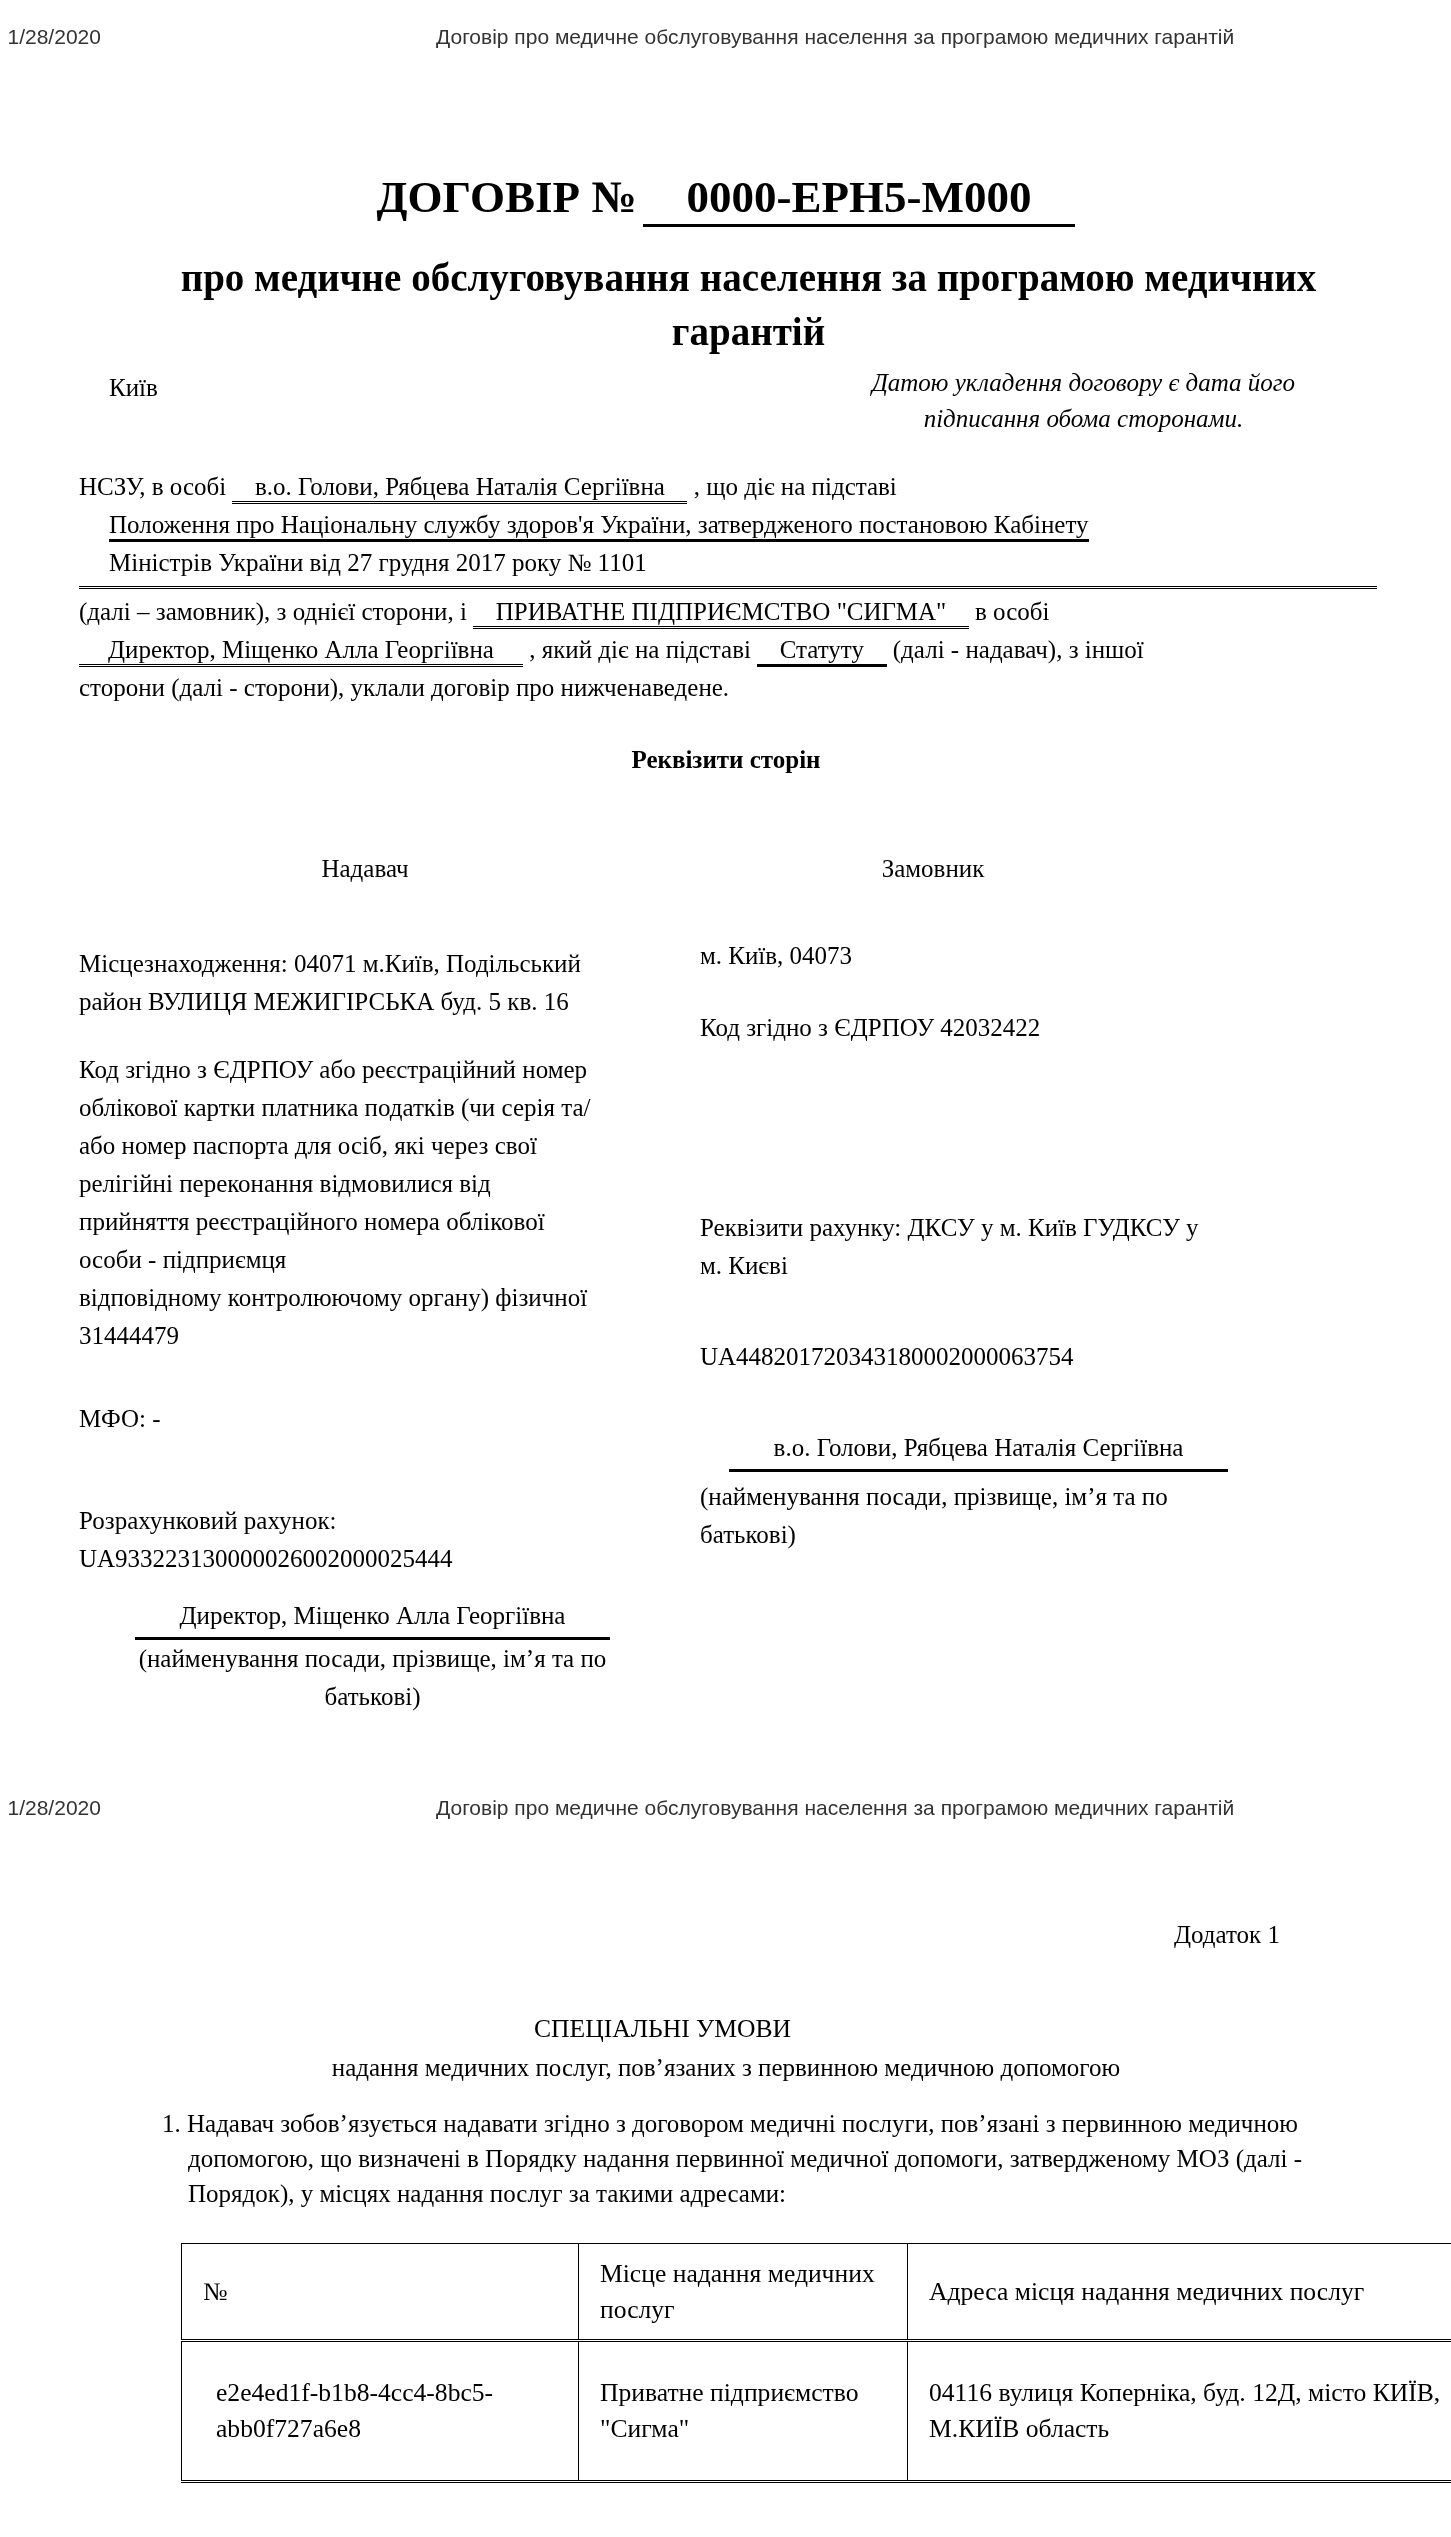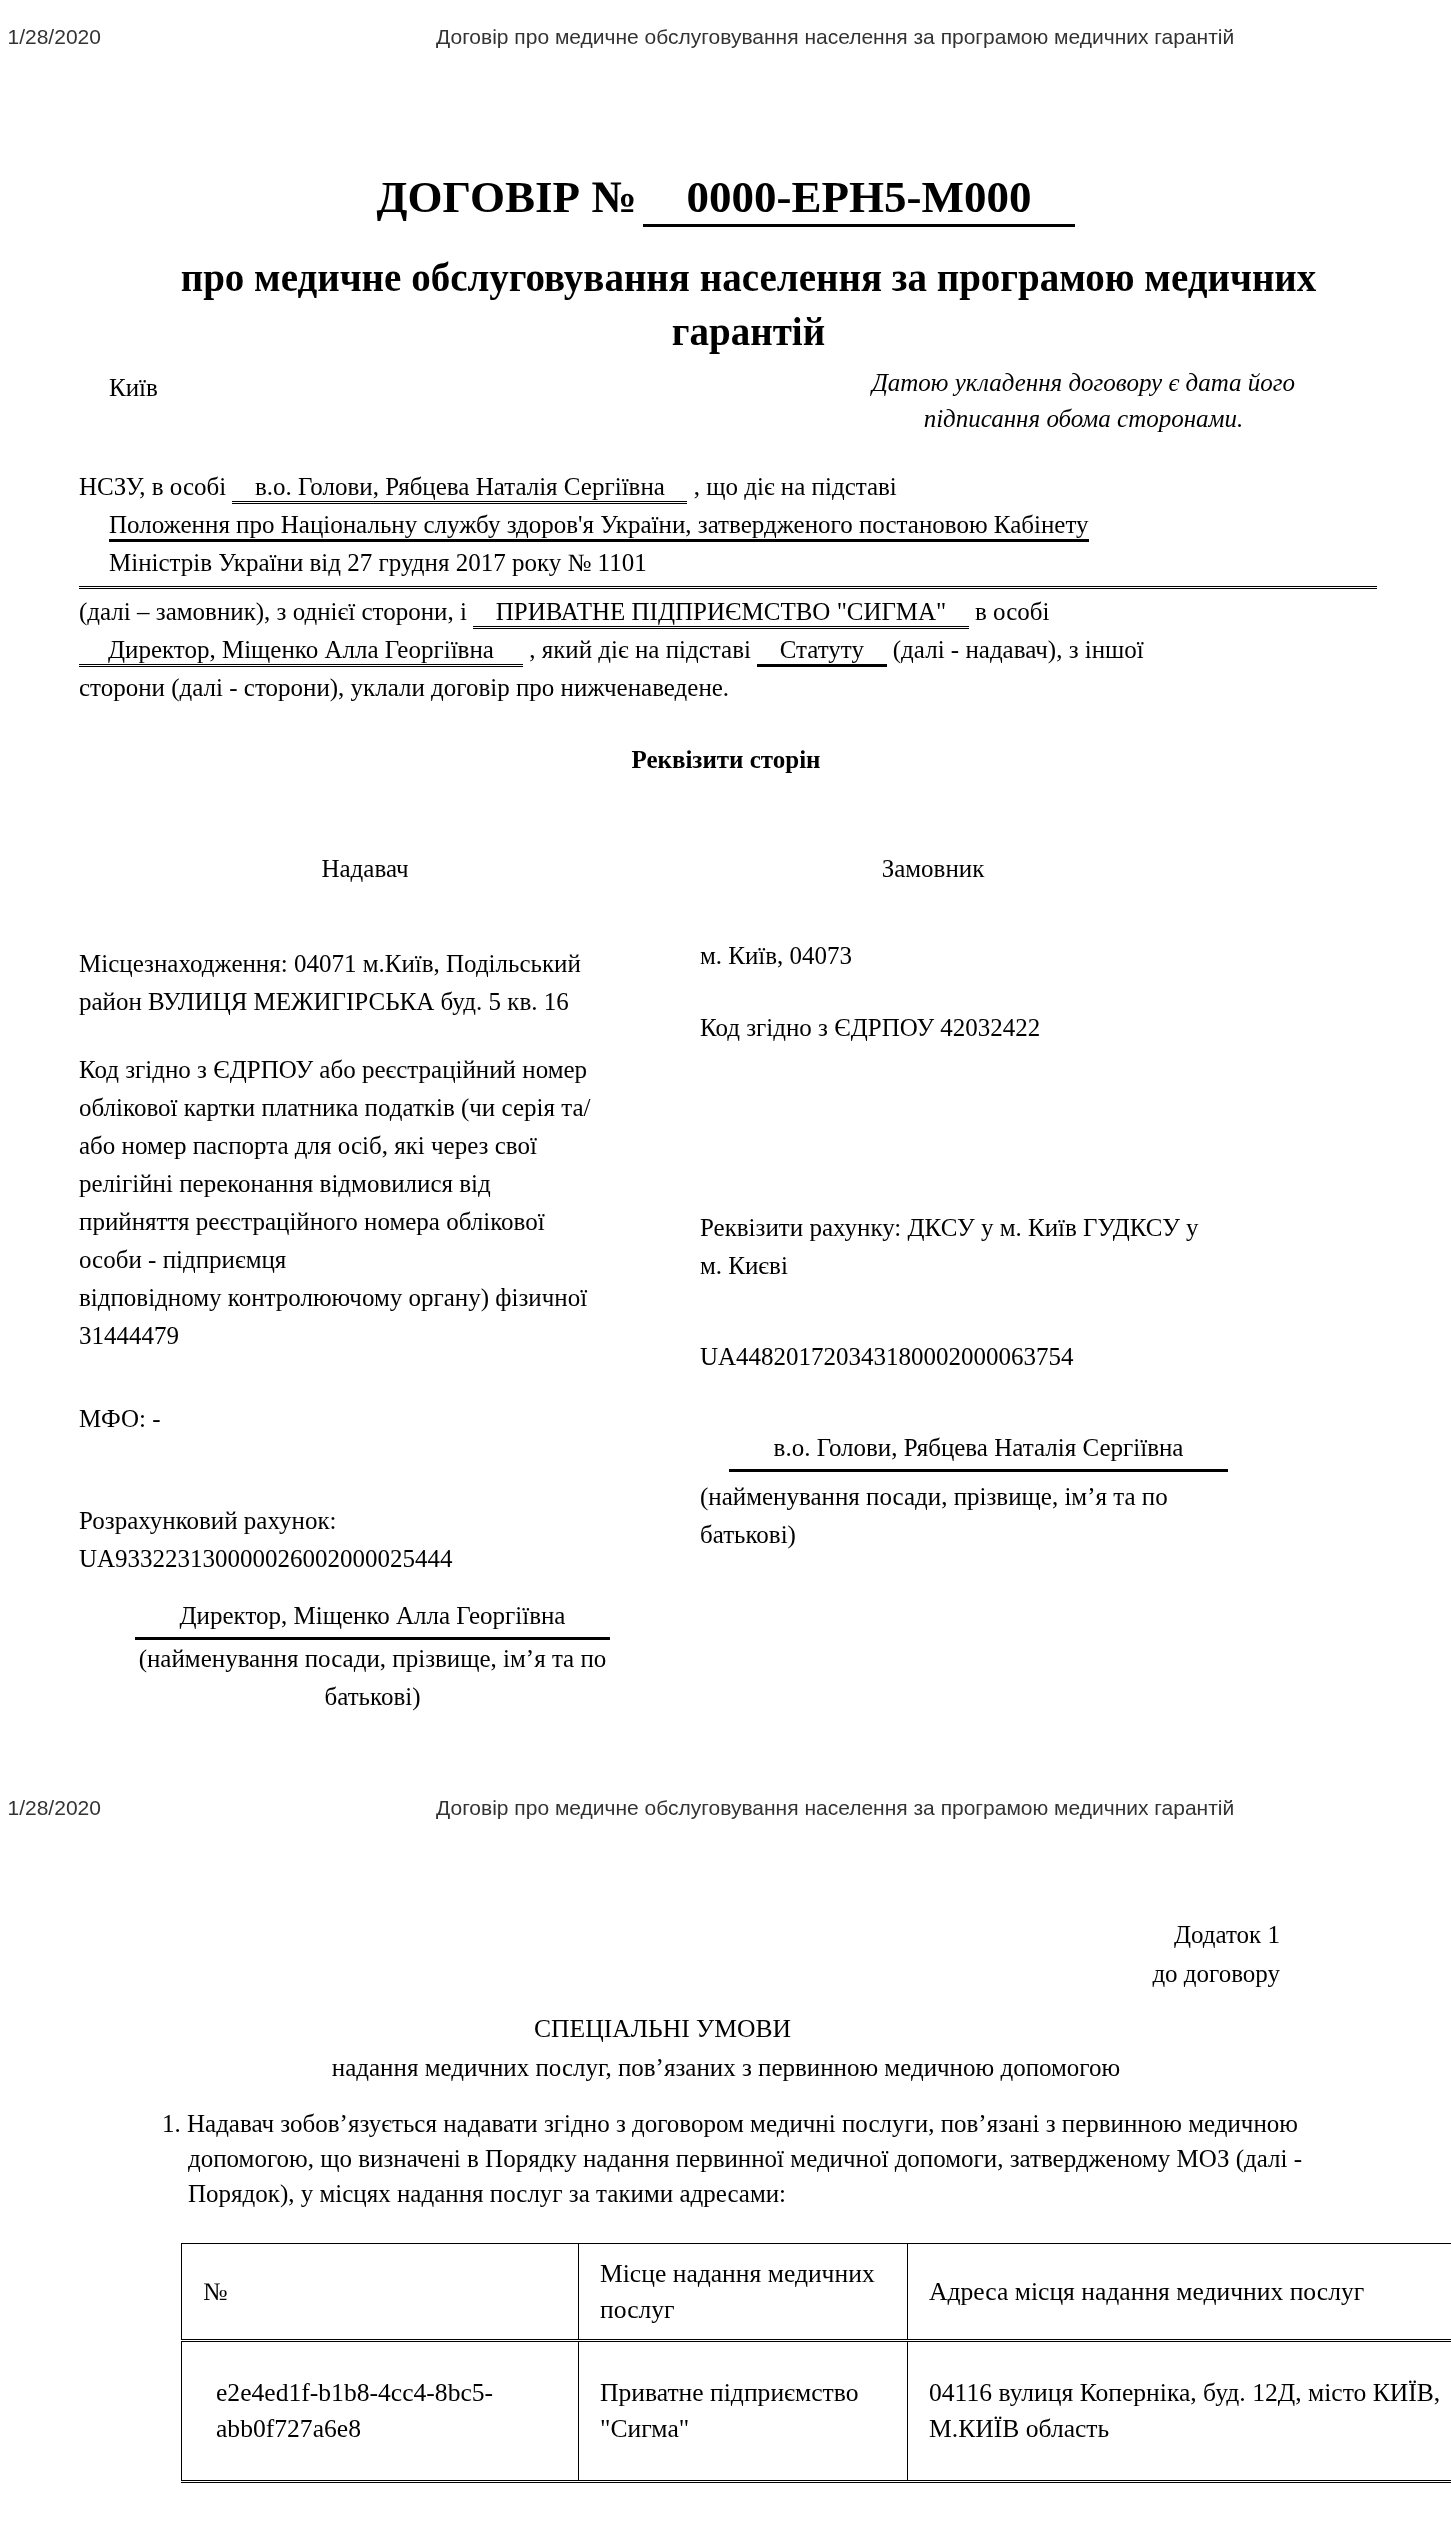--- a/index.html
+++ b/index.html
@@ -174,21 +174,20 @@
     </div>
   </div>
 
   <div class="phdr" style="top:1794px;">
     <span class="phdr-date">1/28/2020</span>
     <span class="phdr-title">Договір про медичне обслуговування населення за програмою медичних гарантій</span>
   </div>
 
   <div class="annex-label">
     <div>Додаток 1</div>
-    <div>до договору</div>
   </div>
 
   <div class="sp-title">СПЕЦІАЛЬНІ УМОВИ</div>
   <div class="sp-subtitle">надання медичних послуг, пов’язаних з первинною медичною допомогою</div>
 
   <div class="item1">
     <span>1.</span>
     <span>Надавач зобов’язується надавати згідно з договором медичні послуги, пов’язані з первинною медичною допомогою, що визначені в Порядку надання первинної медичної допомоги, затвердженому МОЗ (далі - Порядок), у місцях надання послуг за такими адресами:</span>
   </div>
 

